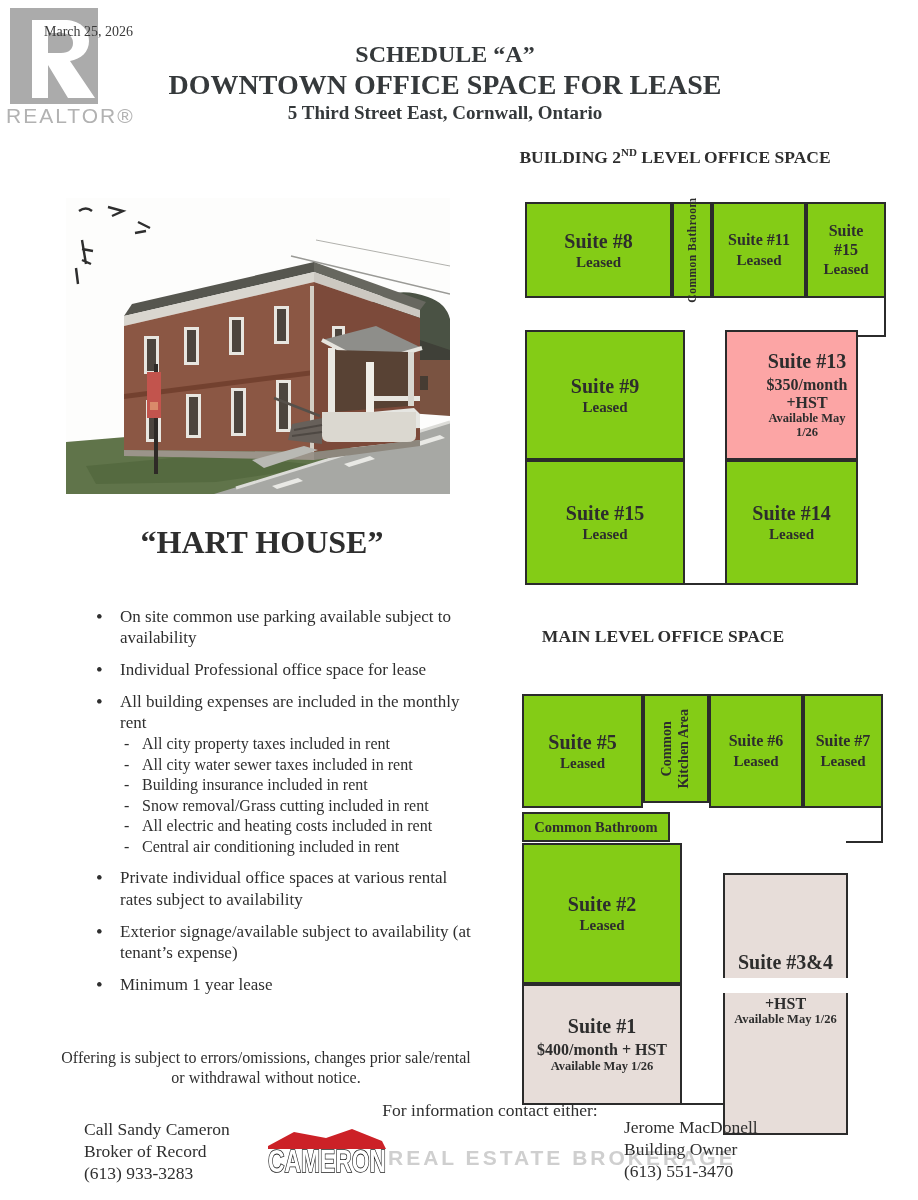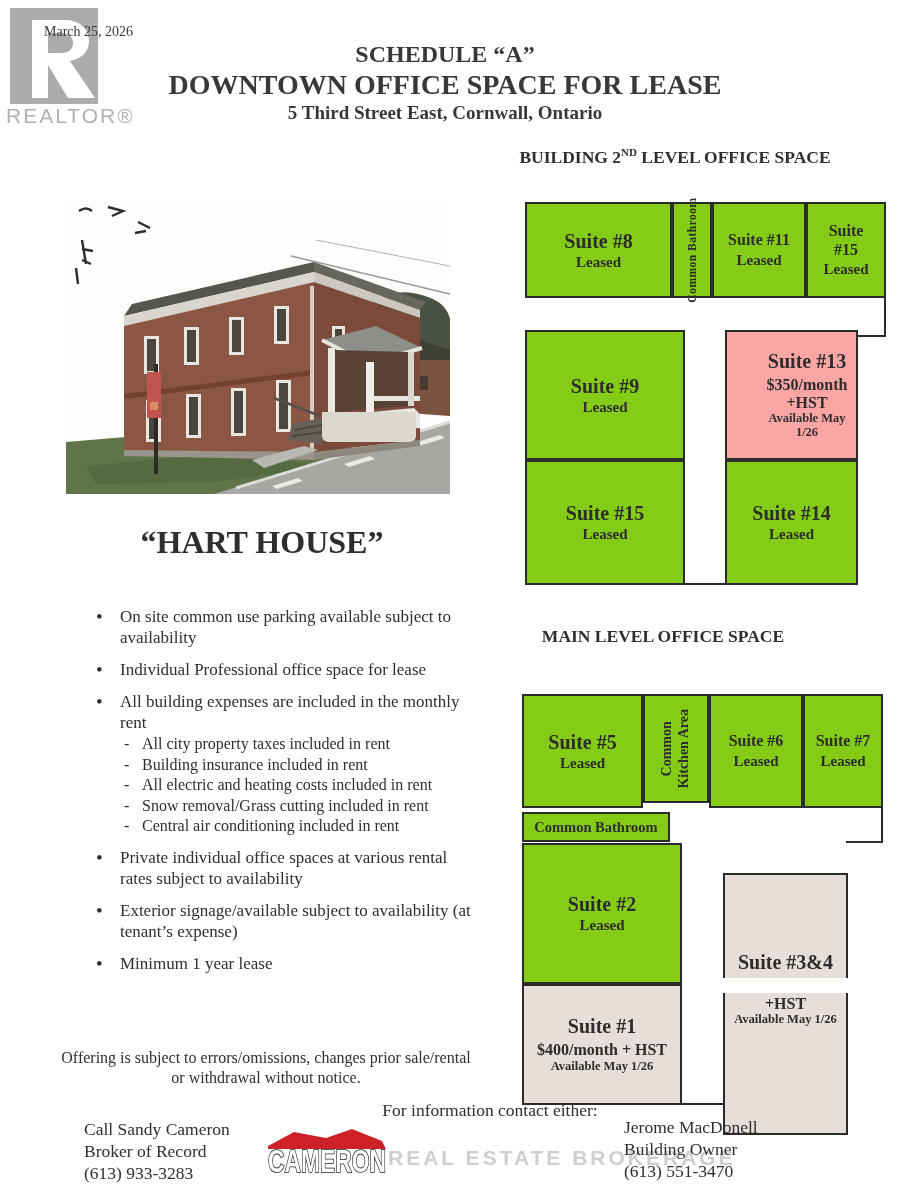--- a/index.html
+++ b/index.html
@@ -263,23 +263,24 @@
   <div class="bullets" id="bullets">
       <div class="bullet">
         <div>On site common use parking available subject to availability</div>
       </div>
       <div class="bullet">
         <div>Individual Professional office space for lease</div>
       </div>
       <div class="bullet">
         <div>All building expenses are included in the monthly rent</div>
         <div class="subitem">All city property taxes included in rent</div>
+        <div class="subitem">All city water sewer taxes included in rent</div>
         <div class="subitem">Building insurance included in rent</div>
+        <div class="subitem">Snow removal/Grass cutting included in rent</div>
         <div class="subitem">All electric and heating costs included in rent</div>
-        <div class="subitem">Snow removal/Grass cutting included in rent</div>
         <div class="subitem">Central air conditioning included in rent</div>
       </div>
       <div class="bullet">
         <div>Private individual office spaces at various rental rates subject to availability</div>
       </div>
       <div class="bullet">
         <div>Exterior signage/available subject to availability (at tenant’s expense)</div>
       </div>
       <div class="bullet">
         <div>Minimum 1 year lease</div>

